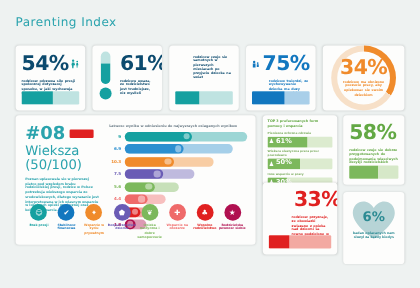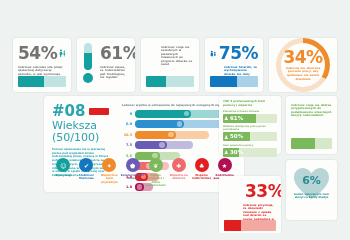--- a/index.html
+++ b/index.html
@@ -36,21 +36,21 @@
     font-weight: bold; word-spacing: .4px;
   }
   .track {
     position: absolute; left: 5px; bottom: 5px;
     height: 11px; border-radius: 1px; overflow: hidden;
     display: flex;
   }
   .track .fill { height: 100%; }
   .track .rest { height: 100%; flex: 1; }
 
-  .c-teal { color: #737373; }
+  .c-teal { color: #0c4a6e; }
   .c-blue { color: #1277bf; }
   .c-orange { color: #f08b2b; }
   .c-green { color: #63a844; }
   .c-red   { color: #e02020; }
 
   
   .therm {
     position: absolute; left: 6px; top: 5px; width: 10px; height: 40px;
   }
   .therm .tube {
@@ -164,20 +164,21 @@
     position: absolute; left: 6px; right: 6px; bottom: 4px;
     text-align: center; font-size: 2.7px; line-height: 3.6px;
     color: #2b8a92; font-weight: bold;
   }
 </style>
 </head>
 <body>
 
 <div class="page">
 
+  <div class="title">Parenting Index</div>
 
   <div class="card stat" style="left:13px; top:38px; width:58px; height:54px;">
     <div class="head">
       <span class="pct c-teal">54%</span>
       <svg width="14" height="16" viewBox="0 0 14 16">
         <circle cx="4" cy="3" r="2" fill="#15a0a0"></circle>
         <path d="M2 6h4l1.5 5H5l-.5 5h-2L2 11H1z" fill="#15a0a0"></path>
         <circle cx="11" cy="4.5" r="1.5" fill="#15a0a0"></circle>
         <path d="M9.7 7h2.6l.7 4h-1.3l-.3 4h-1.2l-.3-4H9z" fill="#15a0a0"></path>
       </svg>
@@ -229,21 +230,21 @@
 
   <div class="card" style="left:269px; top:38px; width:68px; height:54px;">
     <div class="donut" id="donut-ring" style="background: conic-gradient(rgb(240, 139, 43) 0deg, rgb(240, 139, 43) 122deg, rgb(247, 224, 200) 122deg, rgb(247, 224, 200) 360deg);">
       <div class="hole">
         <span class="pct c-orange">34%</span>
         <span class="blurb c-orange">rodzicow ma obnizone poczucie pracy, aby opiekowac sie swoim dzieckiem</span>
       </div>
     </div>
   </div>
 
-  <div class="card" style="left:13px; top:96px; width:200px; height:96px;margin-left:31px;">
+  <div class="card" style="left:13px; top:96px; width:200px; height:108px;">
 
     <div style="position:absolute; left:8px; top:8px; width:66px;">
       <div class="rank-no">
         <span class="num">#08</span>
         <span class="flag"></span>
       </div>
       <div class="country">Wieksza</div>
       <div class="score">(50/100)</div>
       <div class="para">Poznan uplasowala sie w pierwszej piatce pod wzgledem braku rodzicielskiej presji, rodzice w Polsce potrzebuja wiekszego wsparcia ze srodowiskowych, dlatego wyrazanie jest interpretowana w ich wlasnym wsparciu w lokalnych opieki medycznej oraz kolejnej wsparcia.</div>
     </div>
@@ -386,28 +387,39 @@
           <div class="t3-bar">
             <i style="width: 30%;"></i>
             <span class="fig">♟</span>
             <b>30%</b>
           </div>
         </div>
       </div>
   </div>
 
   <div class="card stat" style="left:286px; top:96px; width:51px; height:58px;">
+    <div class="head">
+      <span class="pct c-green">58%</span>
+      <svg width="14" height="14" viewBox="0 0 14 14">
+        <circle cx="3" cy="3" r="1.8" fill="#63a844"></circle>
+        <path d="M1.3 5.5h3.4v8H1.3z" fill="#63a844"></path>
+        <circle cx="7.5" cy="2.6" r="1.8" fill="#63a844"></circle>
+        <path d="M5.8 5h3.4v8.5H5.8z" fill="#63a844"></path>
+        <circle cx="11.6" cy="4.4" r="1.4" fill="#63a844"></circle>
+        <path d="M10.3 6.4h2.6v7h-2.6z" fill="#63a844"></path>
+      </svg>
+    </div>
     <div class="blurb c-green">rodzicow czuje sie dobrze przygotowanych do podejmowania wlasciwych decyzji rodzicielskich</div>
     <div class="track" style="width:41px; background:#d6e8c8;">
       <div class="fill" style="width:58%; background:#7cb85c;"></div>
       <div class="rest"></div>
     </div>
   </div>
 
-  <div class="card stat" style="left:219px; top:176px; width:62px; height:60px;padding-left:24px;">
+  <div class="card stat" style="left:219px; top:152px; width:62px; height:60px;padding-left:24px;">
     <div class="head">
       <svg width="16" height="14" viewBox="0 0 16 14">
         <circle cx="3" cy="3" r="1.8" fill="#e02020"></circle>
         <path d="M1.4 5.4h3.2l1 4.4H3.9L3.5 14H2.2l-.5-4.2H.8z" fill="#e02020"></path>
         <circle cx="9" cy="2.4" r="1.9" fill="#e02020"></circle>
         <path d="M7.2 4.8h3.6l1.2 5h-1.6L9.9 14H8.4l-.5-4.2H6.4z" fill="#e02020"></path>
         <rect x="12.5" y="4" width="1.5" height="8" fill="#e02020"></rect>
       </svg>
       <span class="pct c-red">33%</span>
     </div>

